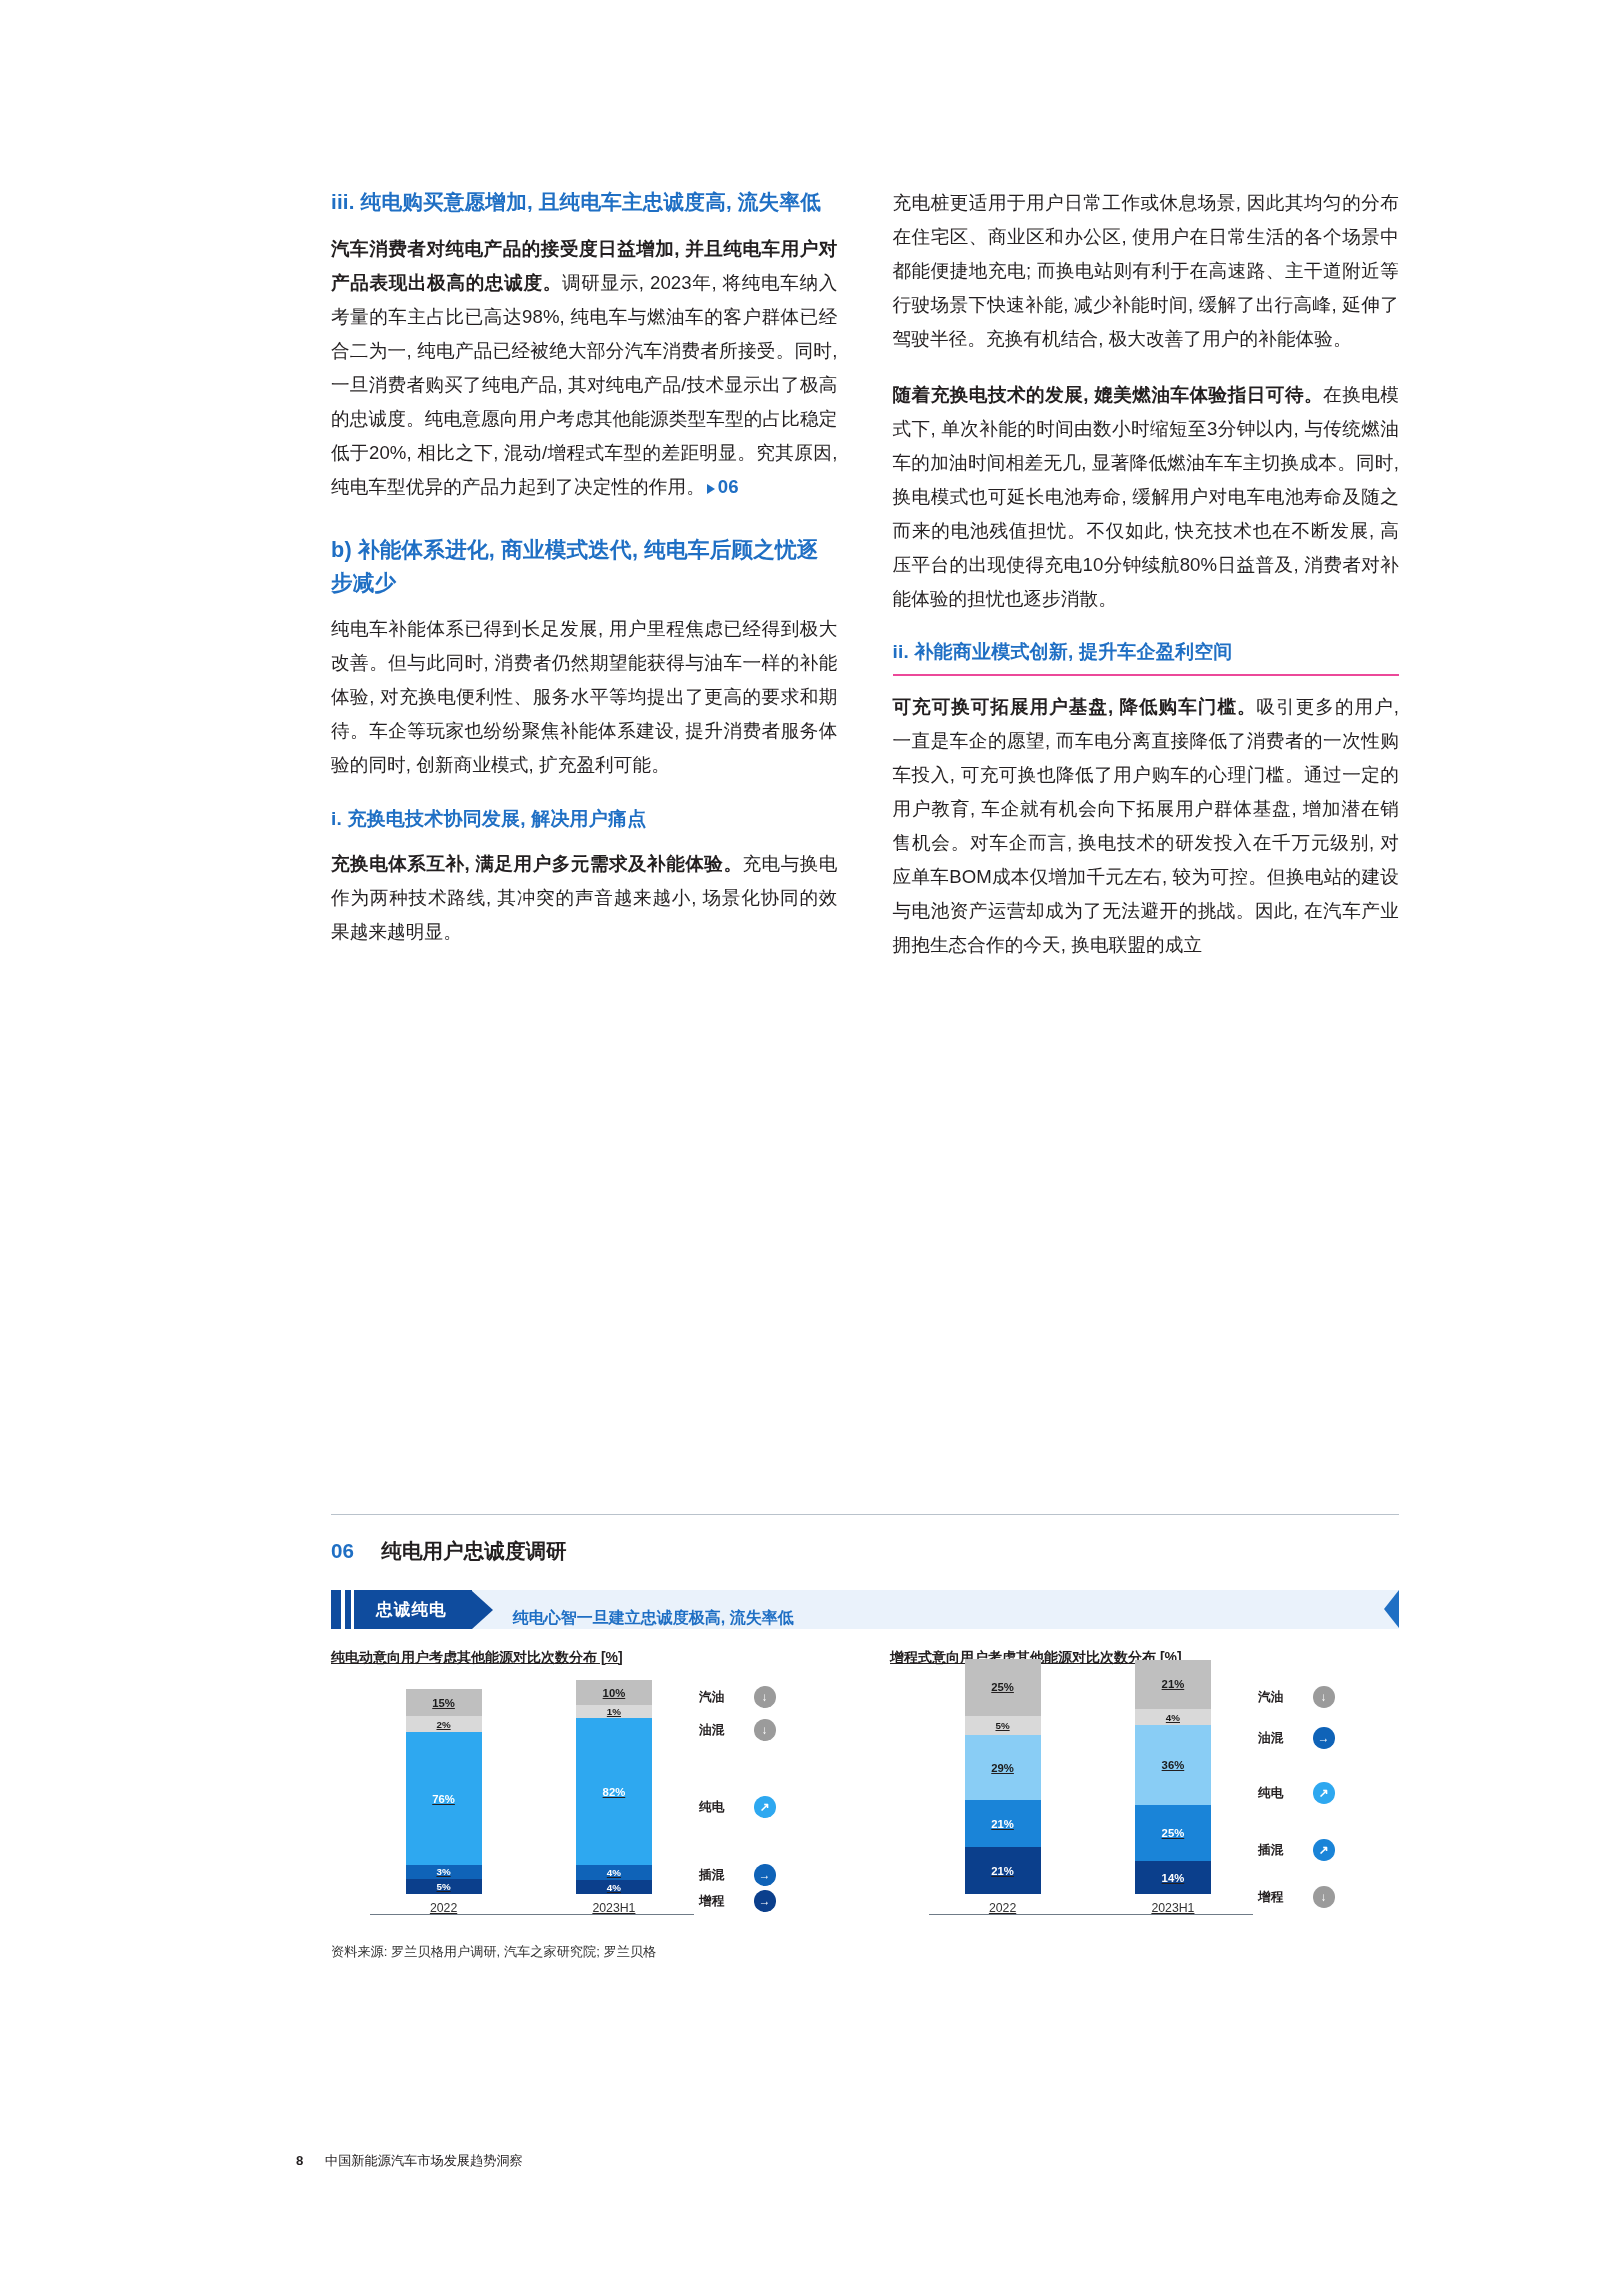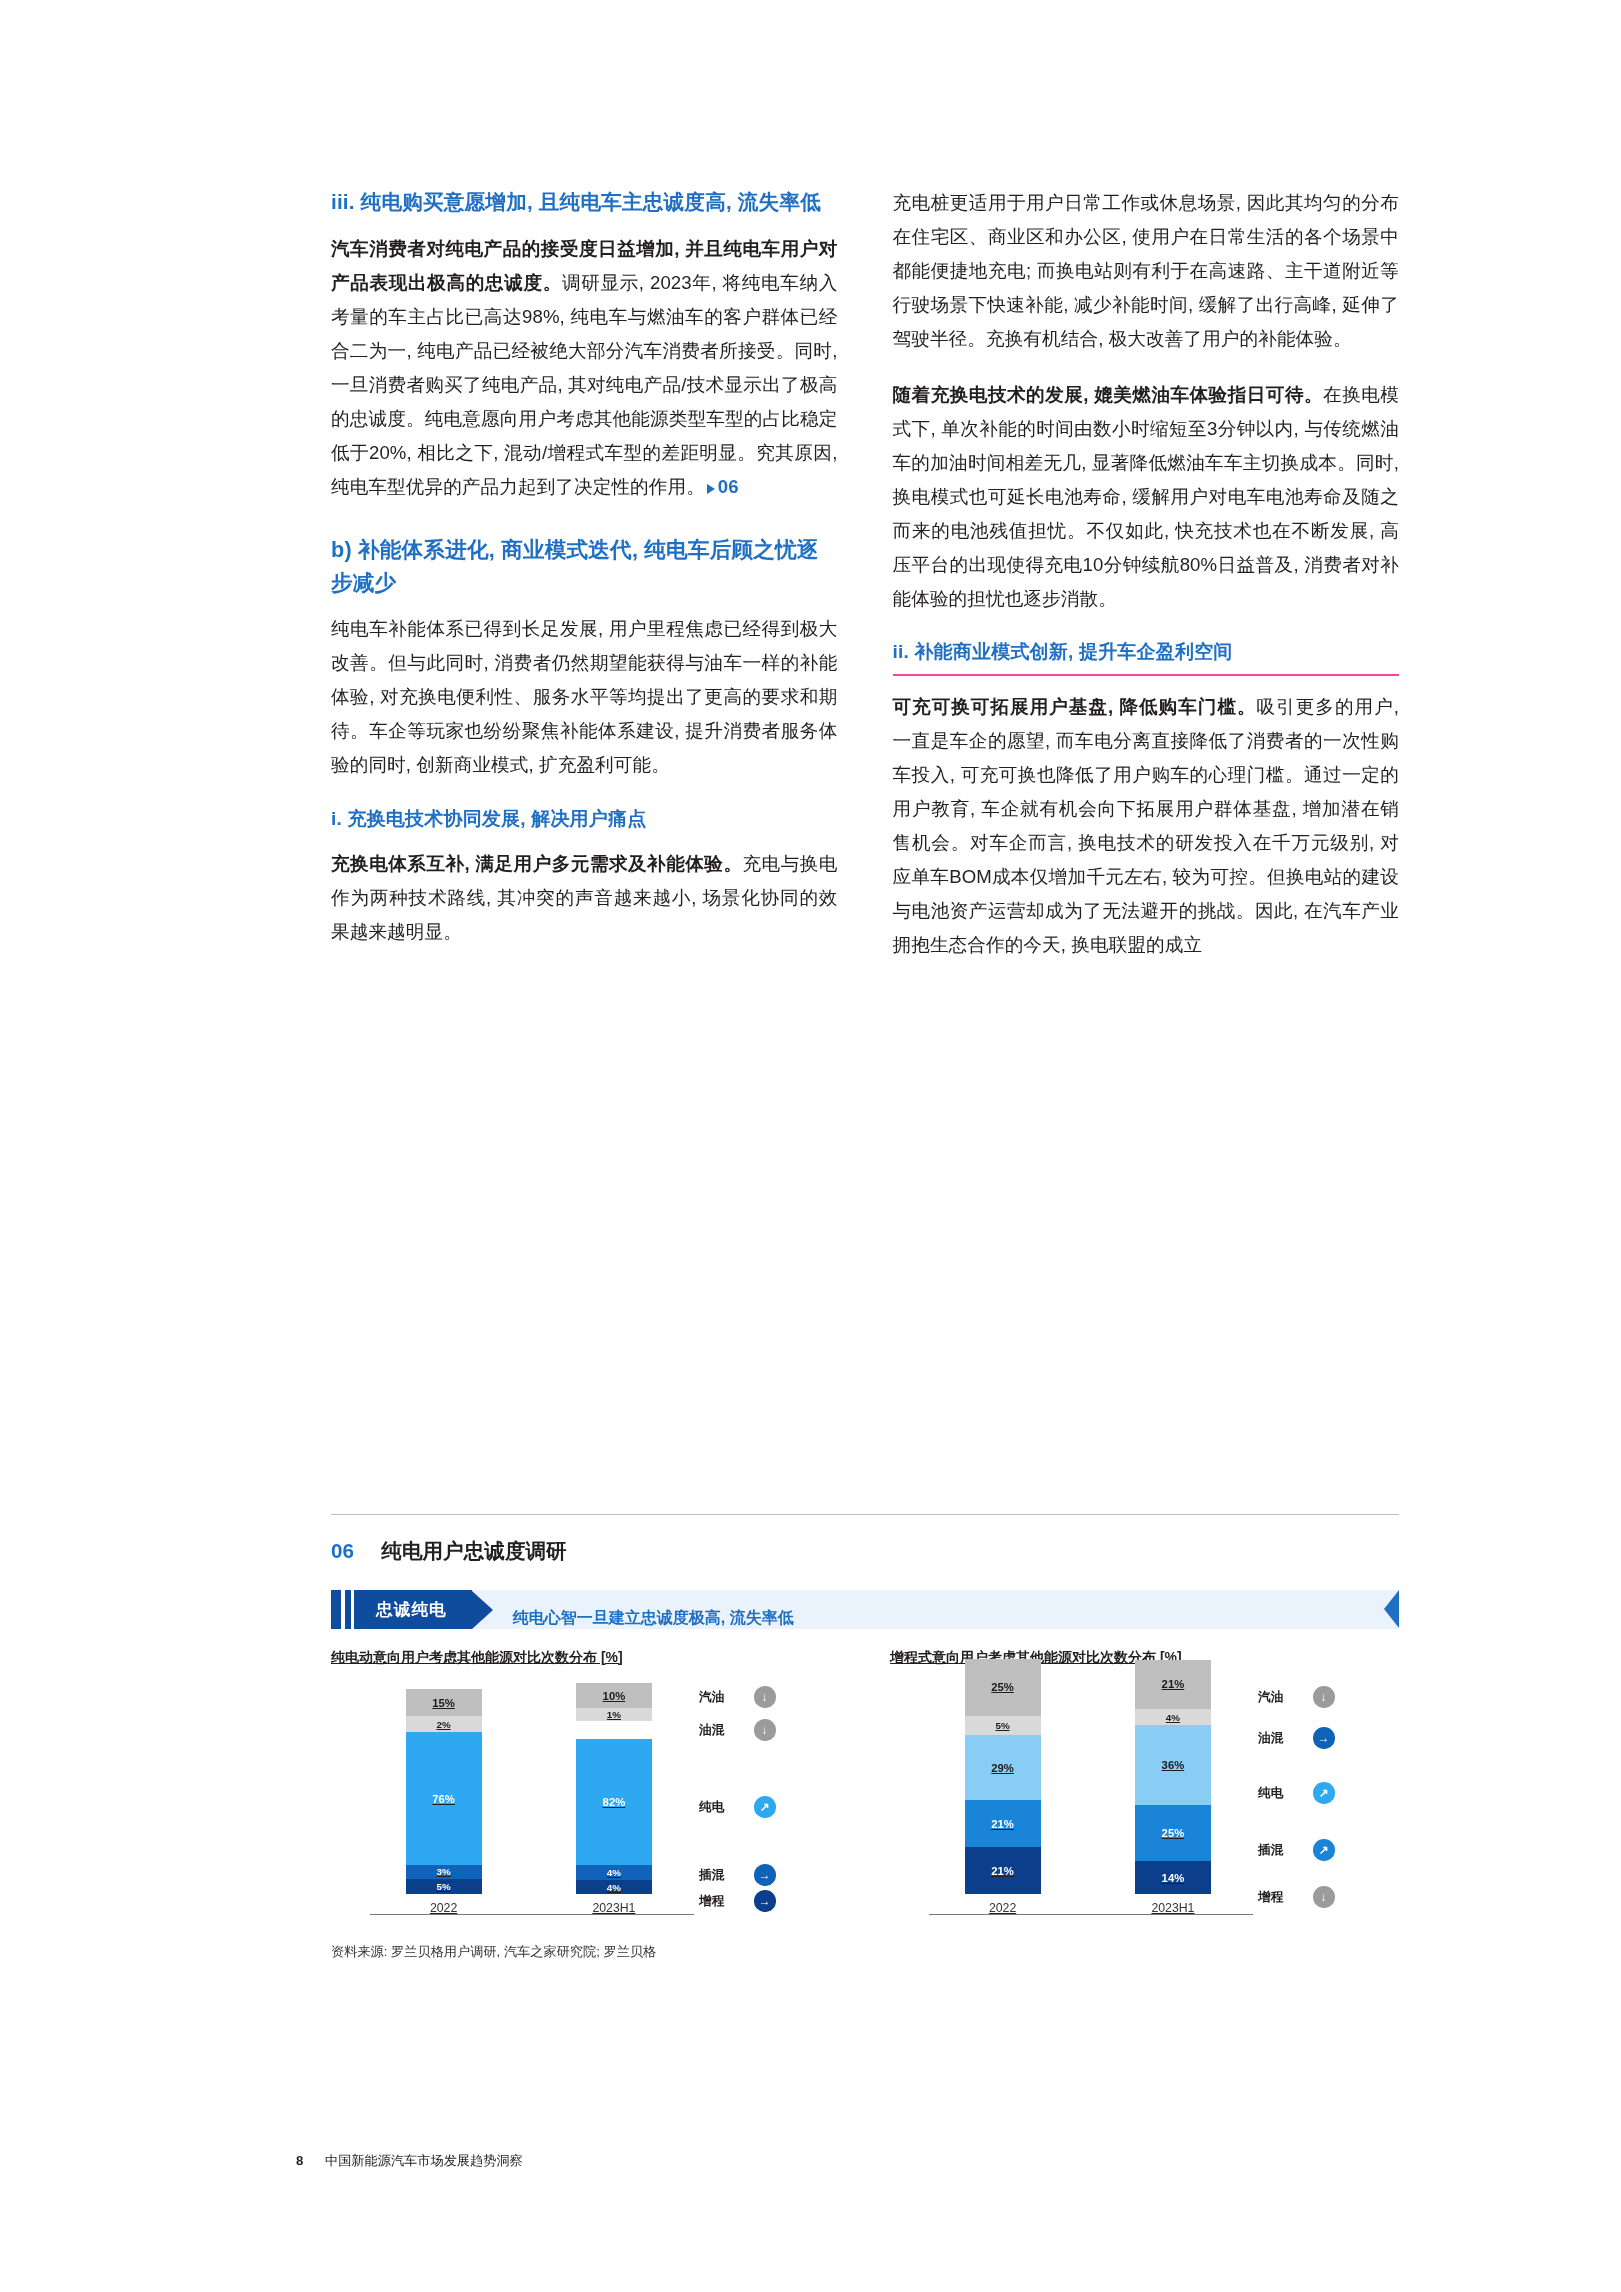--- a/index.html
+++ b/index.html
@@ -288,21 +288,21 @@
               <div class="seg dark-label" style="height:27px;background:#bfbfbf;">15%</div>
               <div class="seg dark-label" style="height:15.7px;background:#d9d9d9;font-size:9.8px;">2%</div>
               <div class="seg" style="height:133px;background:#2ea8f0;">76%</div>
               <div class="seg" style="height:13.7px;background:#0f63b8;font-size:9.8px;">3%</div>
               <div class="seg" style="height:15.7px;background:#0b3f8c;font-size:9.8px;">5%</div>
               <div class="bar-label">2022</div>
             </div>
             <div class="bar-col">
               <div class="seg dark-label" style="height:25.5px;background:#bfbfbf;">10%</div>
               <div class="seg dark-label" style="height:12.7px;background:#d9d9d9;font-size:9.8px;">1%</div>
-              <div class="seg" style="height:126px;background:#2ea8f0;margin-top:18px;">82%</div>
+              <div class="seg" style="height:147px;background:#2ea8f0;">82%</div>
               <div class="seg" style="height:14.7px;background:#0f63b8;font-size:9.8px;">4%</div>
               <div class="seg" style="height:14.7px;background:#0b3f8c;font-size:9.8px;">4%</div>
               <div class="bar-label">2023H1</div>
             </div>
           </div>
           <div class="legend">
             <div class="legend-item" style="top:5.9px;left:0;">
               <span class="legend-name">汽油</span>
               <span class="legend-dot" style="background:#9b9b9b;">↓</span>
             </div>

